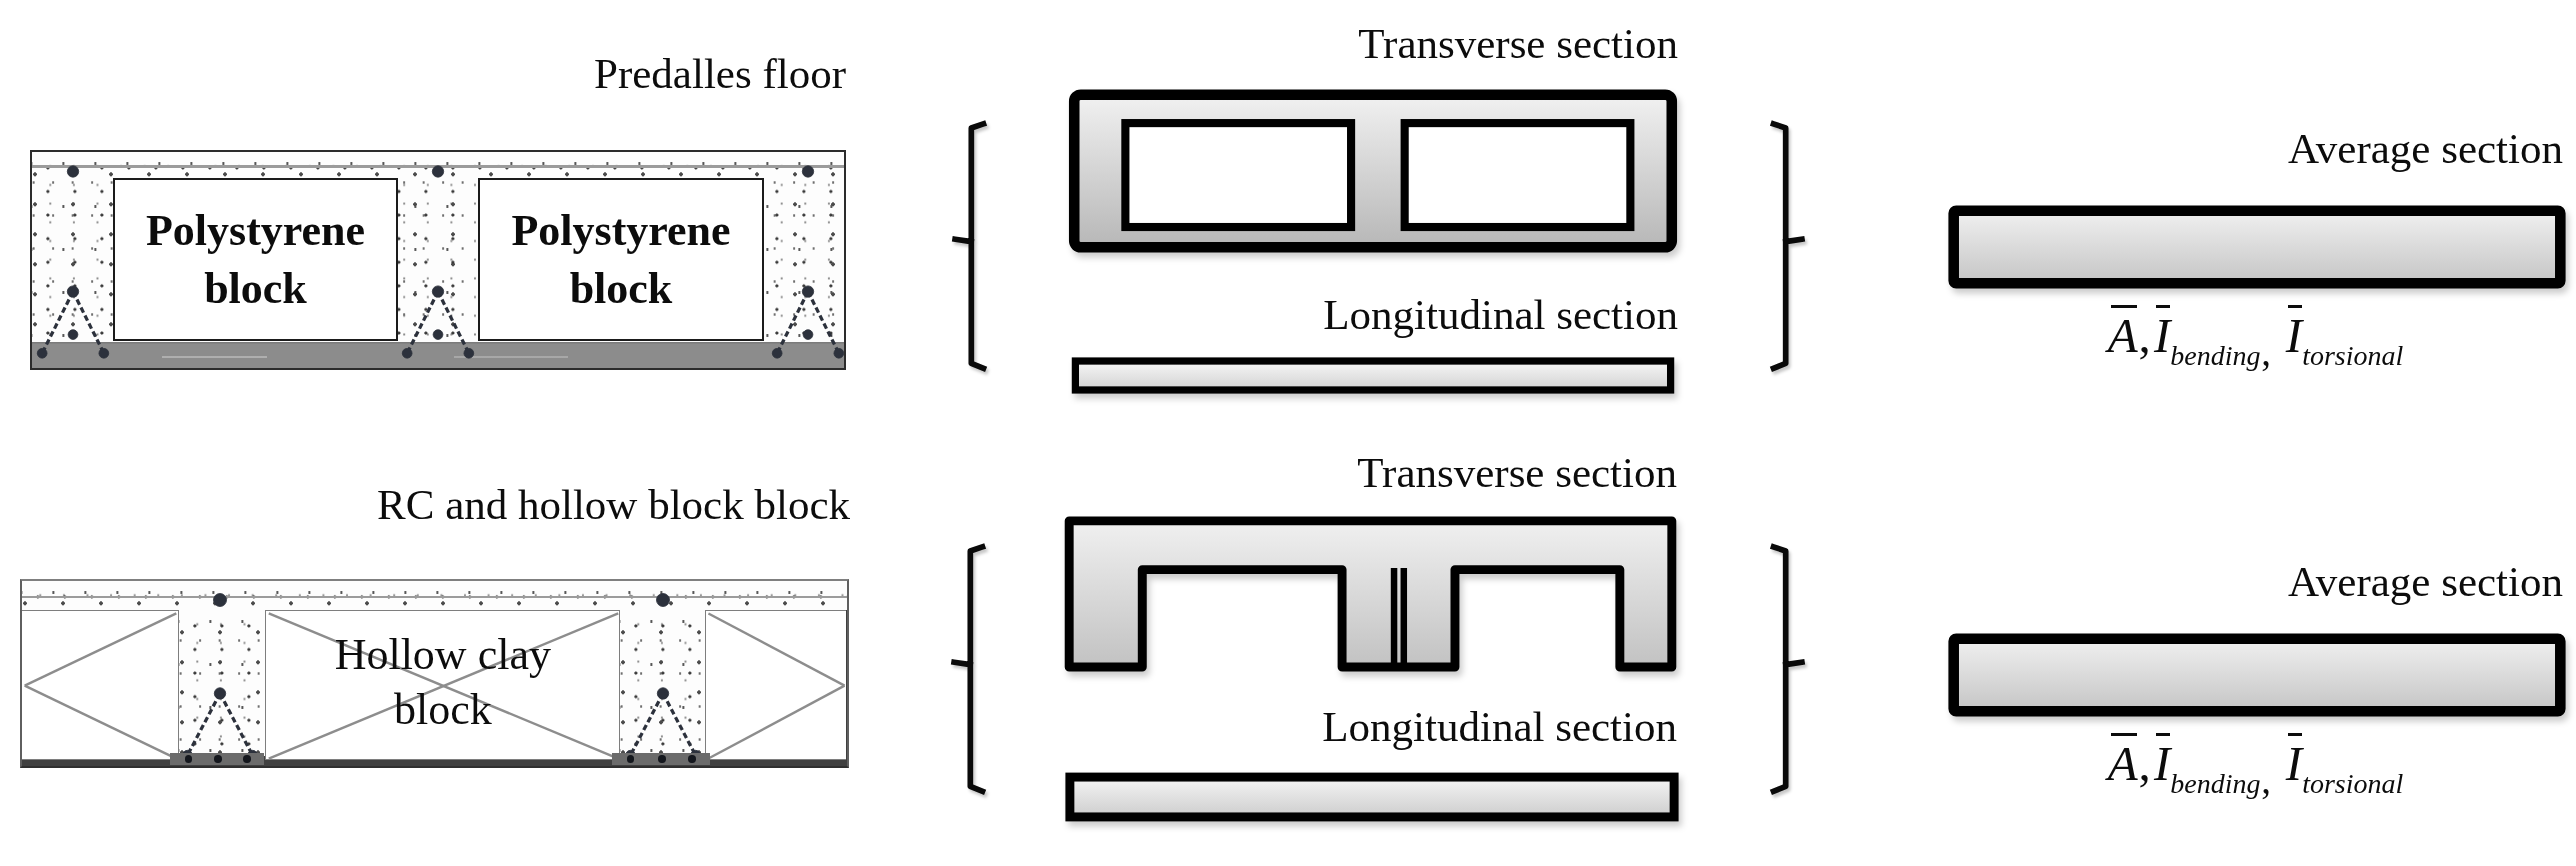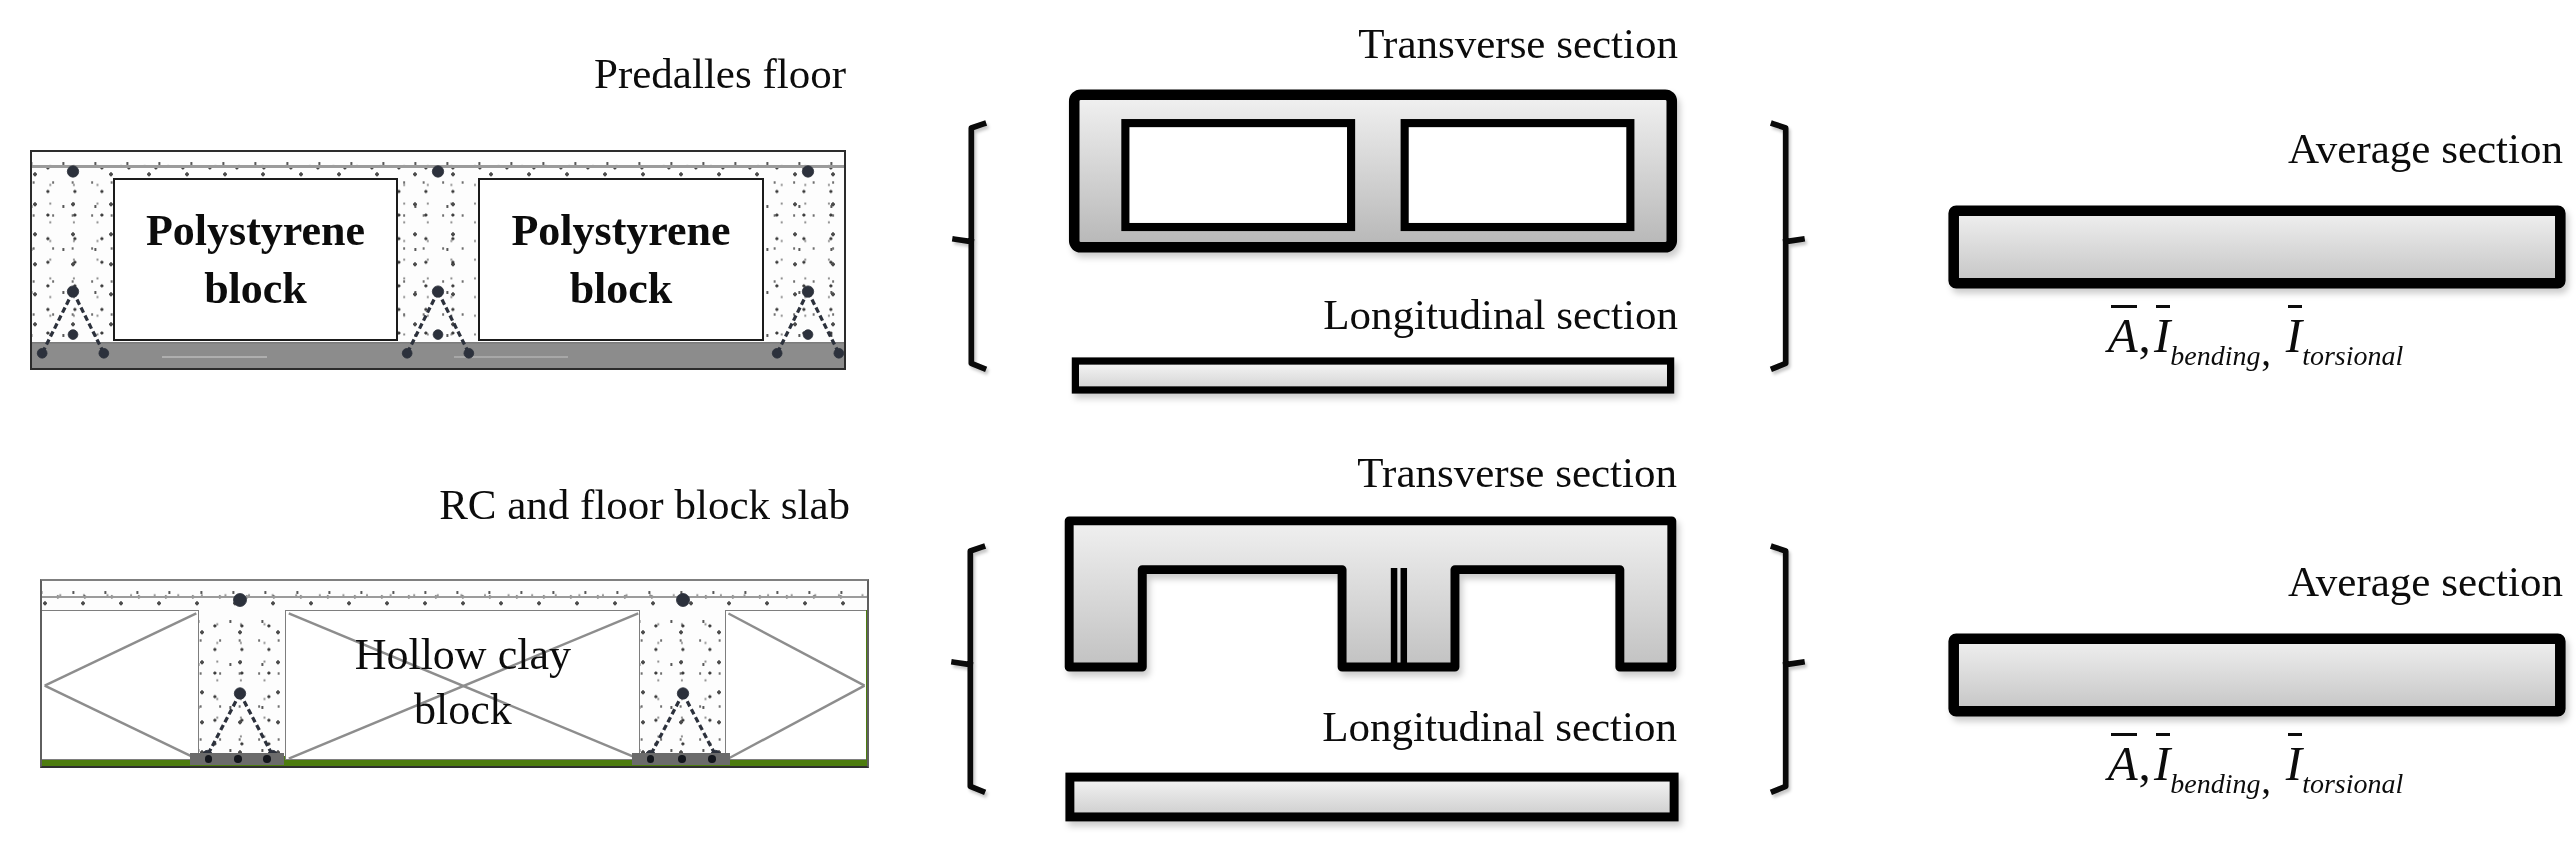--- a/index.html
+++ b/index.html
@@ -48,21 +48,21 @@
   .poly-block{
     position:absolute;top:26px;height:163px;box-sizing:border-box;
     background:#ffffff;border:2.4px solid #1b1b1b;
     display:flex;flex-direction:column;justify-content:center;align-items:center;
   }
   .block-label{font-size:44px;line-height:1.3;text-align:center;color:#0c0c0c;font-weight:bold;}
   
   #rc-drawing{
     left:20.3px;top:579px;width:829px;height:189px;
     border-top:2.4px solid #7f7f7f;border-left:2.4px solid #5f5f5f;border-right:2.4px solid #5f5f5f;
-    border-bottom:2.4px solid #2f2f2f;background:#4d7c0f;margin-left:20px;
+    border-bottom:2.4px solid #2f2f2f;background:#404040;
   }
   .rc-topband{position:absolute;left:0;right:0;top:0;height:28.5px;}
   .rc-topline{position:absolute;left:0;right:0;top:14.6px;height:2.4px;background:#9b9b9b;}
   .clay-block{
     position:absolute;top:28.5px;height:150px;box-sizing:border-box;
     background:#ffffff;border:1.6px solid #7e7e7e;
   }
   .clay-label{
     position:absolute;left:0;right:0;top:16.3px;
     font-size:44px;line-height:1.25;text-align:center;color:#0c0c0c;
@@ -191,21 +191,21 @@
           <stop offset="1" stop-color="#c5c5c5"></stop>
       </linearGradient>
     </defs>
     <rect x="7" y="7" width="746" height="89" rx="3" fill="url(#gA1)" stroke="#000" stroke-width="13"></rect>
   </svg>
 
   <div class="formula" style="left:1948px;top:307px;width:615px;">
     <span class="fvar">A</span><span class="fcomma">,</span><span class="fvar">I</span><sub class="fsub">bending</sub><span class="fcomma low">,</span><span class="fspace"></span><span class="fvar">I</span><sub class="fsub">torsional</sub>
   </div>
 
-  <div class="heading" style="left:22px;top:481px;width:828px;">RC and floor block slab</div>
+  <div class="heading" style="left:22px;top:481px;width:828px;">RC and hollow block block</div>
 
   <div id="rc-drawing" class="floor-drawing">
     <div class="rc-topband speckle">
       <div class="rc-topline"></div>
     </div>
 
     <div class="rib speckle" style="left:157px;width:86px;"></div>
     <div class="rib speckle" style="left:598px;width:85px;"></div>
 
     <div class="clay-block" style="left:0;width:157px;border-left:none;">

